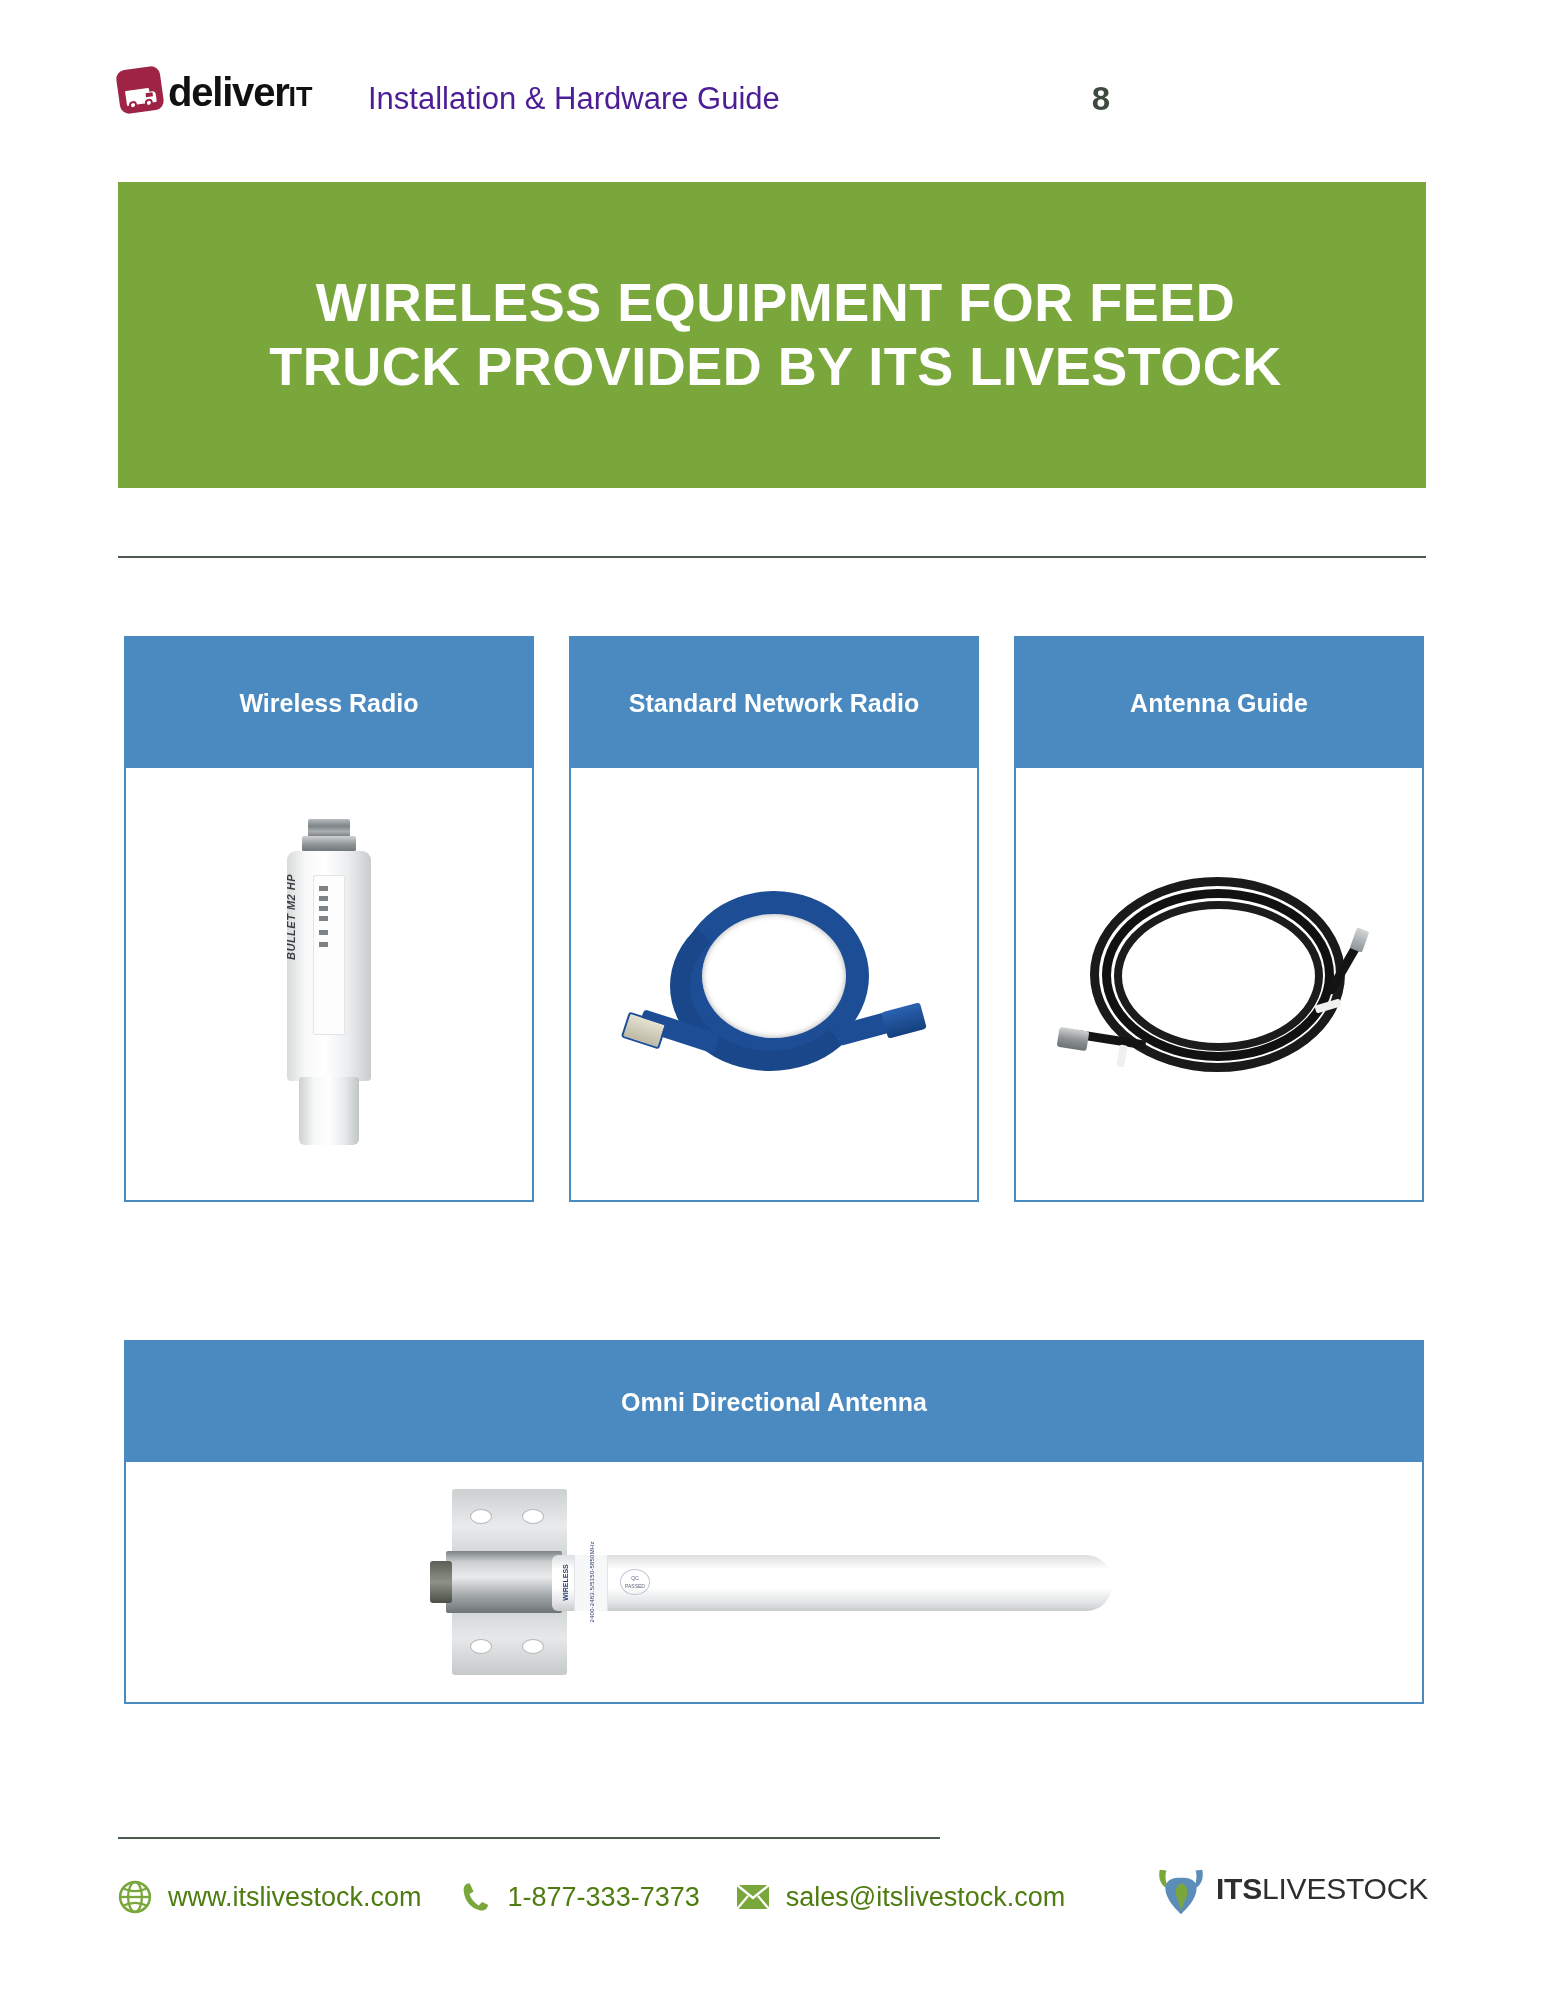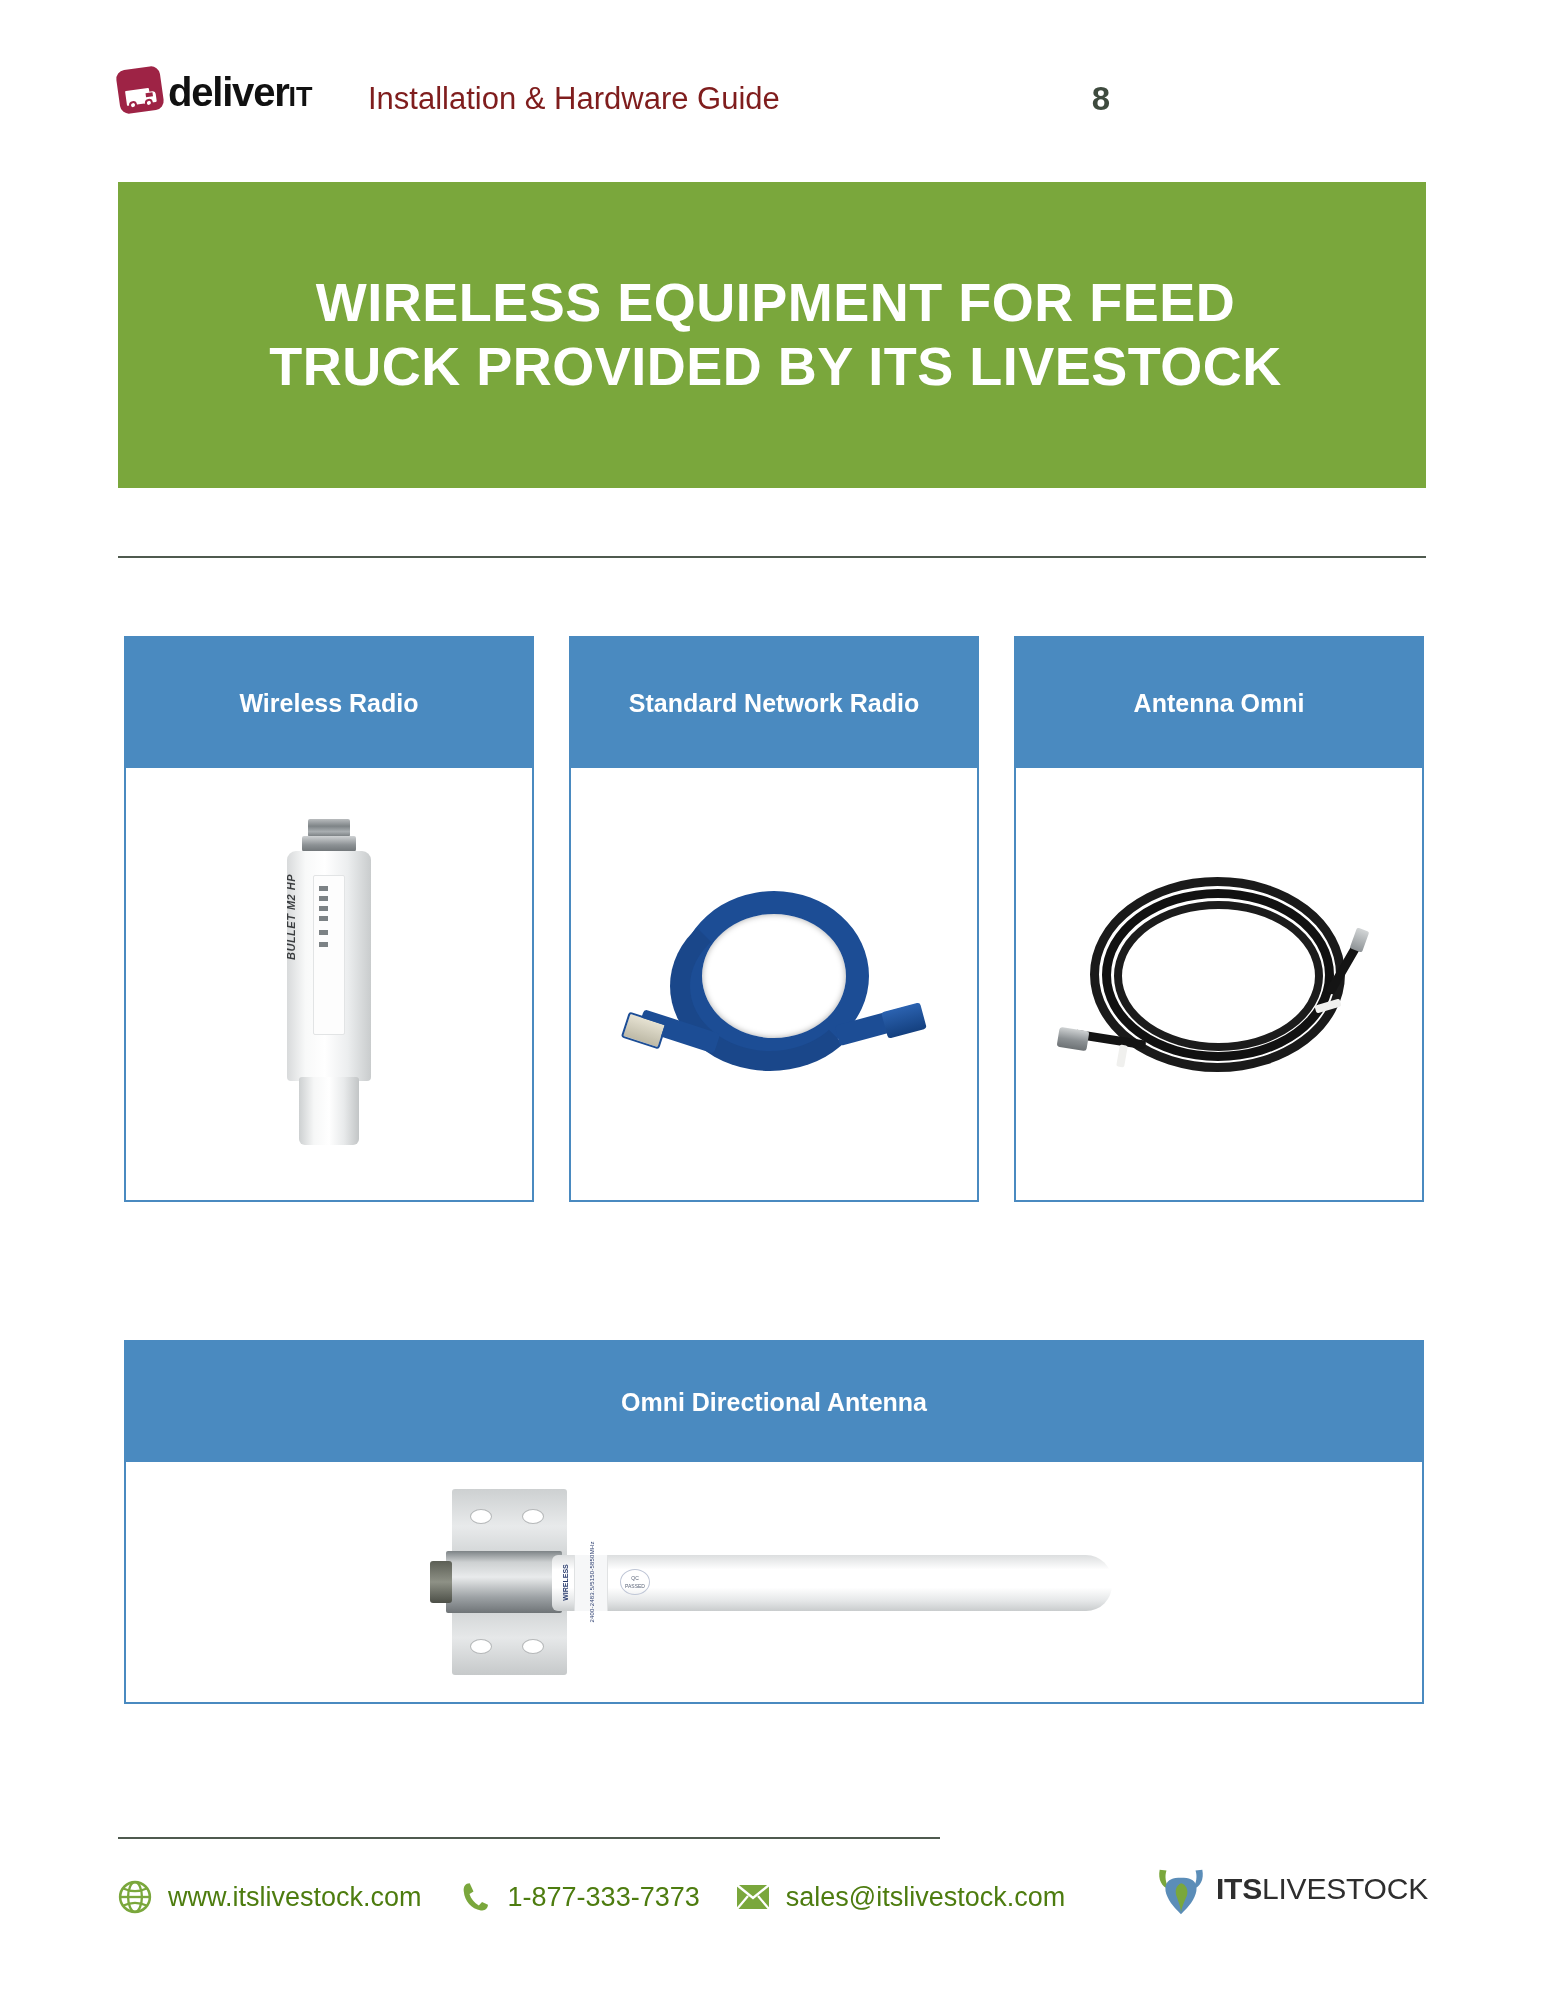--- a/index.html
+++ b/index.html
@@ -40,21 +40,21 @@
   .logo-mark .w1, .logo-mark .w2 {
     position: absolute; bottom: 4px; width: 8px; height: 8px;
     border-radius: 50%; background: #fff; border: 2px solid #9e2345;
   }
   .logo-mark .w1 { left: 9px; }
   .logo-mark .w2 { left: 25px; }
   .logo-text { font-size: 40px; font-weight: bold; color: #111; letter-spacing: -1.2px; line-height: 1; }
   .logo-text .it { font-size: 27px; font-weight: bold; letter-spacing: 0px; }
   .header-title {
     position: absolute; left: 368px; top: 81px;
-    font-size: 31px; color: #7f1d1d; font-weight: normal; letter-spacing: 0px;
+    font-size: 31px; color: #4c1d95; font-weight: normal; letter-spacing: 0px;
   }
   .page-number {
     position: absolute; right: 120px; top: 80px;
     font-size: 33px; font-weight: bold; color: #3e4a3e;
   }
 
   
   .banner {
     position: absolute; left: 118px; top: 182px; width: 1308px; height: 306px;
     background: #7aa73c;
@@ -357,21 +357,21 @@
           <div class="lead-l"></div>
           <div class="lead-r"></div>
           <div class="rj45-l"></div>
           <div class="rj45-r"></div>
         </div>
       </div>
     </div>
 
     <div class="card">
       <div class="card-head">
-        <div class="card-head-label">Antenna Omni</div>
+        <div class="card-head-label">Antenna Guide</div>
       </div>
       <div class="card-body">
         <div class="coax">
           <div class="c1"></div>
             <div class="c2"></div>
             <div class="c3"></div>
           <div class="lead-a"></div>
             <div class="lead-b"></div>
           <div class="nconn"></div>
           <div class="sconn"></div>

